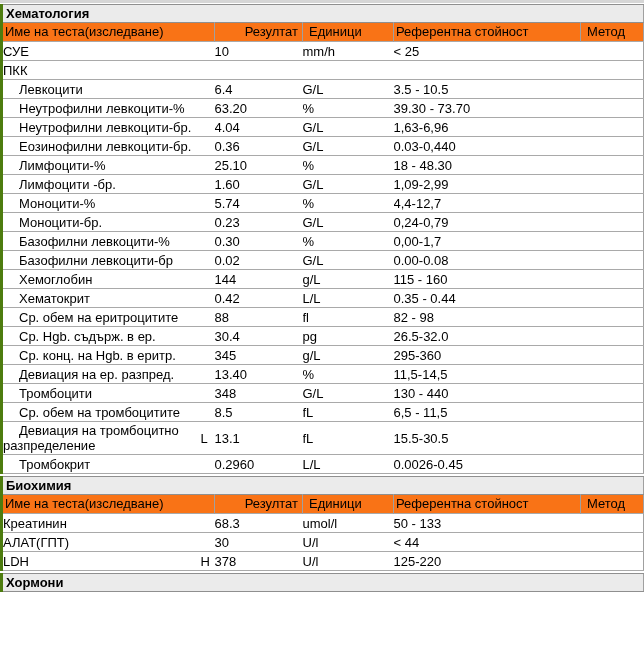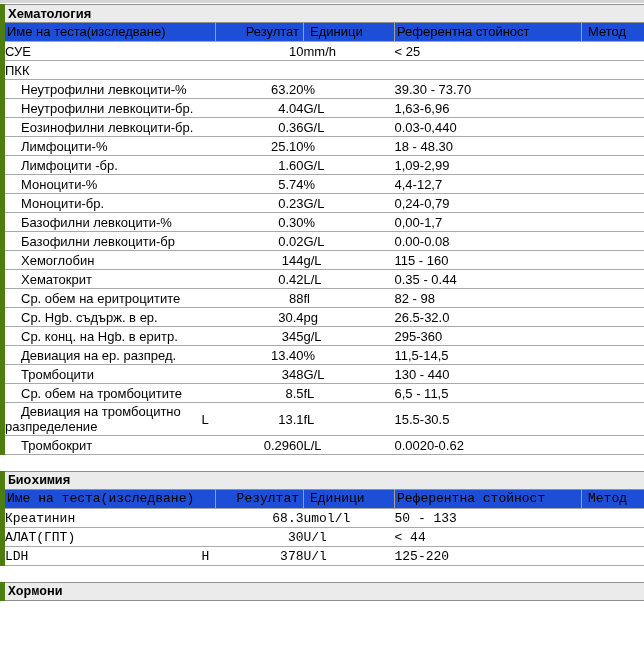--- a/index.html
+++ b/index.html
@@ -15,26 +15,25 @@
   }
   .top-strip {
     height: 3px;
     background: #d6d6d6;
     border-bottom: 1px solid #ffffff;
   }
   table.section {
     border-collapse: collapse;
     table-layout: fixed;
     width: 642px;
-    border-left: 5px solid #4d7c0f;
+    border-left: 3px solid #4d7c0f;
     border-right: 1px solid #a0a0a0;
   }
   table.section + table.section {
-    margin-top: 16px;
-    font-family: Liberation Mono, monospace;
+    margin-top: 2px;
   }
   col.w-name   { width: 199px; }
   col.w-flag   { width: 14px; }
   col.w-result { width: 88px; }
   col.w-units  { width: 91px; }
   col.w-ref    { width: 187px; }
   col.w-method { width: 63px; }
 
   tr.section-header {
     background: #ebebeb;
@@ -44,21 +43,21 @@
   tr.section-header th {
     text-align: left;
     font-weight: bold;
     height: 14px;
     padding: 1px 0 1px 3px;
     line-height: 15px;
     white-space: nowrap;
     overflow: hidden;
   }
   tr.col-header {
-    background: #1d4ed8;
+    background: #f97316;
     border-bottom: 1px solid #a9a9a9;
   }
   tr.col-header th {
     font-weight: normal;
     text-align: left;
     height: 16px;
     padding: 1px 0;
     line-height: 16px;
     white-space: nowrap;
     overflow: hidden;
@@ -75,21 +74,21 @@
   tr.data-row td {
     height: 16px;
     padding: 1px 0;
     line-height: 15px;
     vertical-align: middle;
     overflow: hidden;
   }
   td.c-name   { padding-left: 2px; padding-right: 12px; word-wrap: break-word; }
   tr.indent td.c-name { text-indent: 16px; }
   td.c-flag   { padding-left: 7px; }
-  td.c-result { text-align: right; padding-right: 5px; }
+  td.c-result { text-align: left; padding-right: 5px; }
   td.c-units  { padding-left: 7px; }
   td.c-ref    { padding-left: 8px; }
   td.c-method { padding-left: 5px; }
 </style>
 </head>
 <body>
 
 <div class="top-strip"></div>
 <div id="report">
   <table class="section">
@@ -125,20 +124,28 @@
 
   <tr class="data-row">
     <td class="c-name">ПКК</td>
     <td class="c-flag"></td>
     <td class="c-result"></td>
     <td class="c-units"></td>
     <td class="c-ref"></td>
     <td class="c-method"></td>
   </tr>
 
+  <tr class="data-row indent">
+    <td class="c-name">Левкоцити</td>
+    <td class="c-flag"></td>
+    <td class="c-result">6.4</td>
+    <td class="c-units">G/L</td>
+    <td class="c-ref">3.5 - 10.5</td>
+    <td class="c-method"></td>
+  </tr>
 
   <tr class="data-row indent">
     <td class="c-name">Неутрофилни левкоцити-%</td>
     <td class="c-flag"></td>
     <td class="c-result">63.20</td>
     <td class="c-units">%</td>
     <td class="c-ref">39.30 - 73.70</td>
     <td class="c-method"></td>
   </tr>
 
@@ -295,21 +302,21 @@
     <td class="c-units">fL</td>
     <td class="c-ref">15.5-30.5</td>
     <td class="c-method"></td>
   </tr>
 
   <tr class="data-row indent">
     <td class="c-name">Тромбокрит</td>
     <td class="c-flag"></td>
     <td class="c-result">0.2960</td>
     <td class="c-units">L/L</td>
-    <td class="c-ref">0.0020-0.62</td>
+    <td class="c-ref">0.0026-0.45</td>
     <td class="c-method"></td>
   </tr>
 </tbody>
   </table>
 
   <table class="section">
     <colgroup>
       <col class="w-name">
         <col class="w-flag">
         <col class="w-result">

